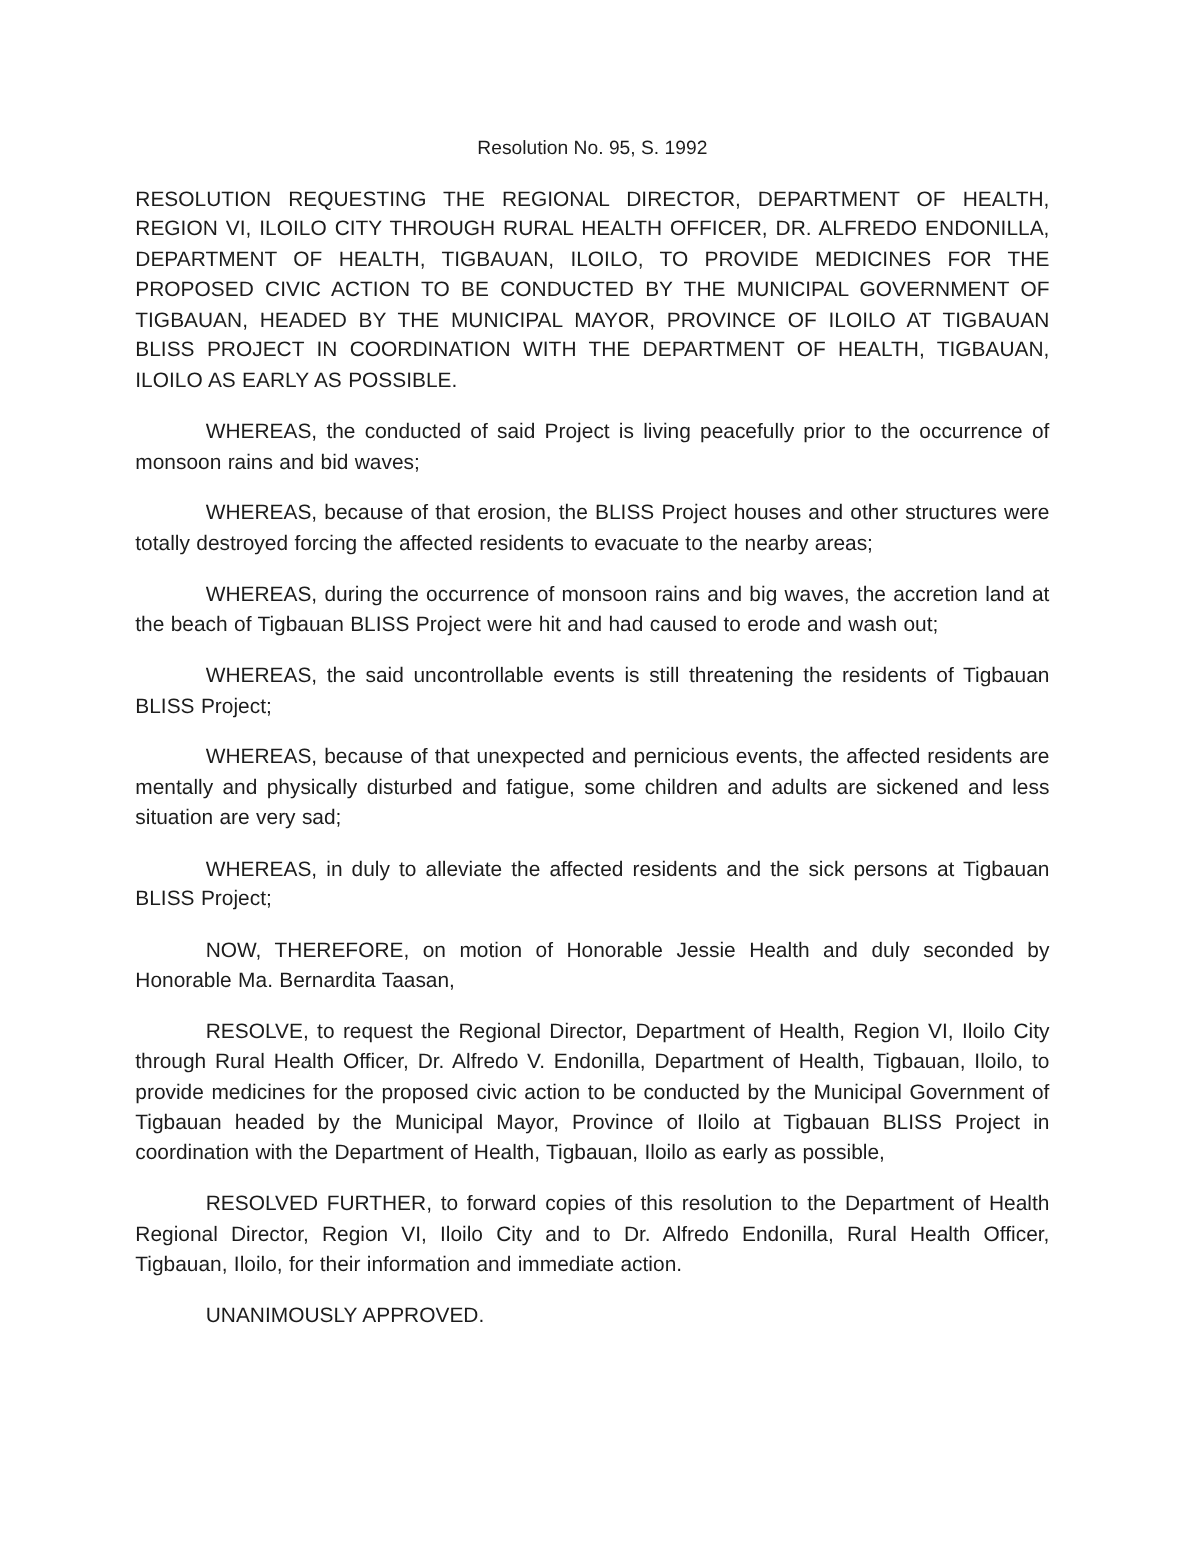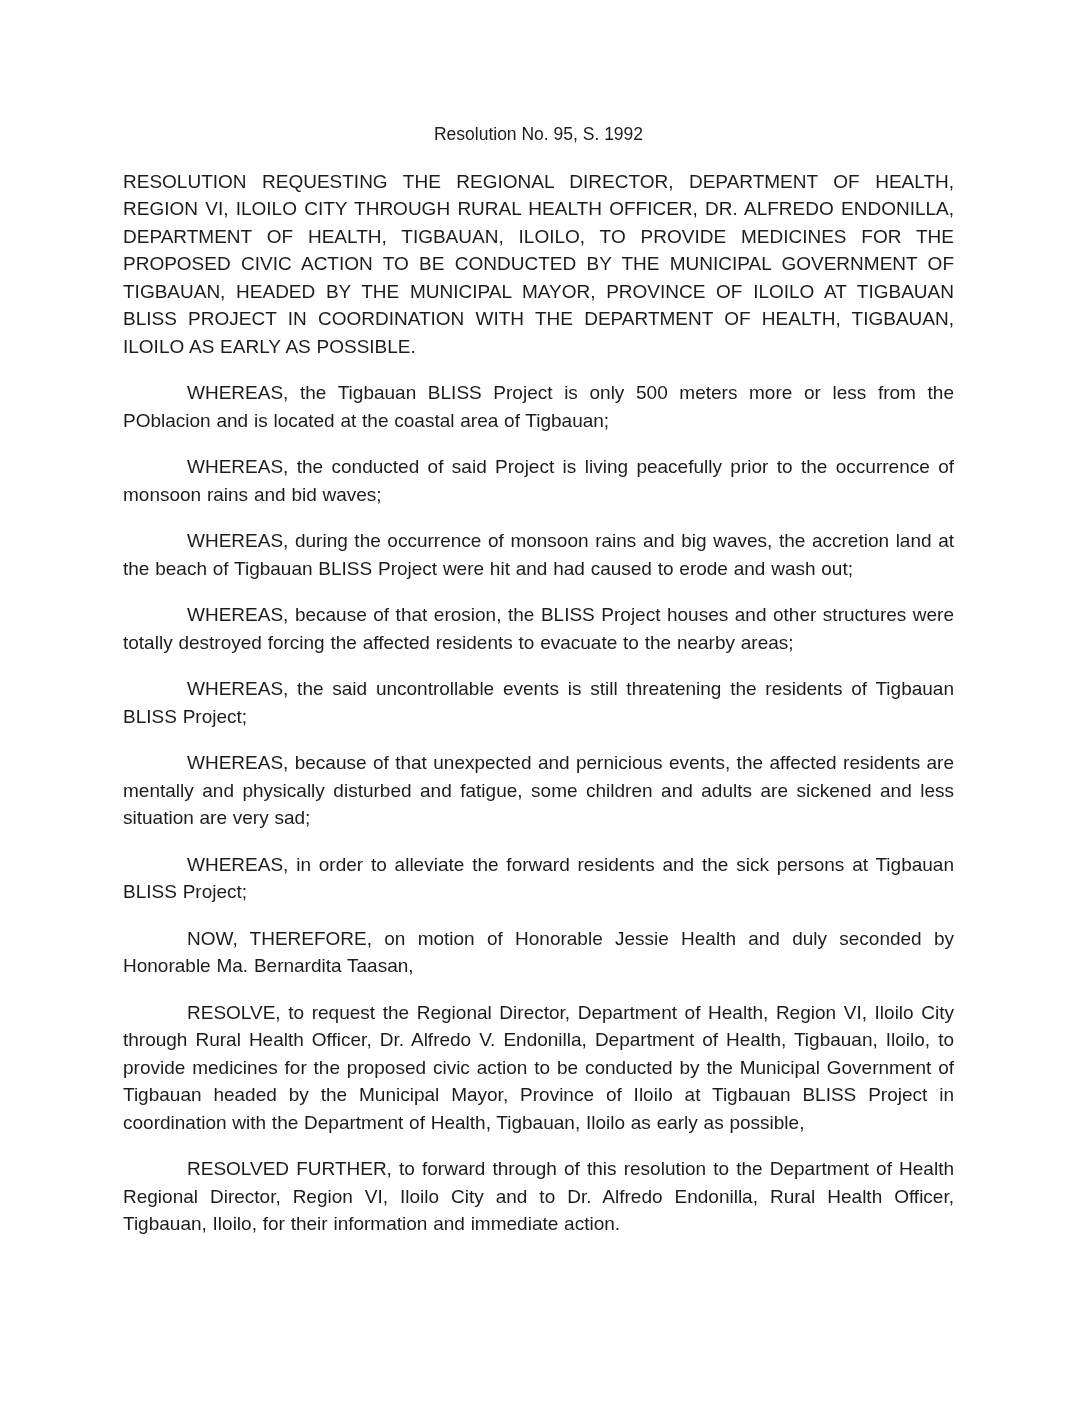--- a/index.html
+++ b/index.html
@@ -40,33 +40,33 @@
     }
   </style>
 </head>
 <body>
 
 <div class="page">
   <p class="doc-title">Resolution No. 95, S. 1992</p>
 
   <p class="body-para">RESOLUTION REQUESTING THE REGIONAL DIRECTOR, DEPARTMENT OF HEALTH, REGION VI, ILOILO CITY THROUGH RURAL HEALTH OFFICER, DR. ALFREDO ENDONILLA, DEPARTMENT OF HEALTH, TIGBAUAN, ILOILO, TO PROVIDE MEDICINES FOR THE PROPOSED CIVIC ACTION TO BE CONDUCTED BY THE MUNICIPAL GOVERNMENT OF TIGBAUAN, HEADED BY THE MUNICIPAL MAYOR, PROVINCE OF ILOILO AT TIGBAUAN BLISS PROJECT IN COORDINATION WITH THE DEPARTMENT OF HEALTH, TIGBAUAN, ILOILO AS EARLY AS POSSIBLE.</p>
 
-  <p class="body-para indent">WHEREAS, the Tigbauan BLISS Project is only 500 meters more or less from the POblacion and is located at the coastal area of Tigbauan;</p>
 
   <p class="body-para indent">WHEREAS, the conducted of said Project is living peacefully prior to the occurrence of monsoon rains and bid waves;</p>
 
+  <p class="body-para indent">WHEREAS, because of that erosion, the BLISS Project houses and other structures were totally destroyed forcing the affected residents to evacuate to the nearby areas;</p>
+
   <p class="body-para indent">WHEREAS, during the occurrence of monsoon rains and big waves, the accretion land at the beach of Tigbauan BLISS Project were hit and had caused to erode and wash out;</p>
-
-  <p class="body-para indent">WHEREAS, because of that erosion, the BLISS Project houses and other structures were totally destroyed forcing the affected residents to evacuate to the nearby areas;</p>
 
   <p class="body-para indent">WHEREAS, the said uncontrollable events is still threatening the residents of Tigbauan BLISS Project;</p>
 
   <p class="body-para indent">WHEREAS, because of that unexpected and pernicious events, the affected residents are mentally and physically disturbed and fatigue, some children and adults are sickened and less situation are very sad;</p>
 
-  <p class="body-para indent">WHEREAS, in order to alleviate the forward residents and the sick persons at Tigbauan BLISS Project;</p>
+  <p class="body-para indent">WHEREAS, in duly to alleviate the affected residents and the sick persons at Tigbauan BLISS Project;</p>
 
   <p class="body-para indent">NOW, THEREFORE, on motion of Honorable Jessie Health and duly seconded by Honorable Ma. Bernardita Taasan,</p>
 
   <p class="body-para indent">RESOLVE, to request the Regional Director, Department of Health, Region VI, Iloilo City through Rural Health Officer, Dr. Alfredo V. Endonilla, Department of Health, Tigbauan, Iloilo, to provide medicines for the proposed civic action to be conducted by the Municipal Government of Tigbauan headed by the Municipal Mayor, Province of Iloilo at Tigbauan BLISS Project in coordination with the Department of Health, Tigbauan, Iloilo as early as possible,</p>
 
-  <p class="body-para indent">RESOLVED FURTHER, to forward through of this resolution to the Department of Health Regional Director, Region VI, Iloilo City and to Dr. Alfredo Endonilla, Rural Health Officer, Tigbauan, Iloilo, for their information and immediate action.</p>
+  <p class="body-para indent">RESOLVED FURTHER, to forward copies of this resolution to the Department of Health Regional Director, Region VI, Iloilo City and to Dr. Alfredo Endonilla, Rural Health Officer, Tigbauan, Iloilo, for their information and immediate action.</p>
 
+  <p class="body-para indent">UNANIMOUSLY APPROVED.</p>
 </div>
 
 </body></html>

